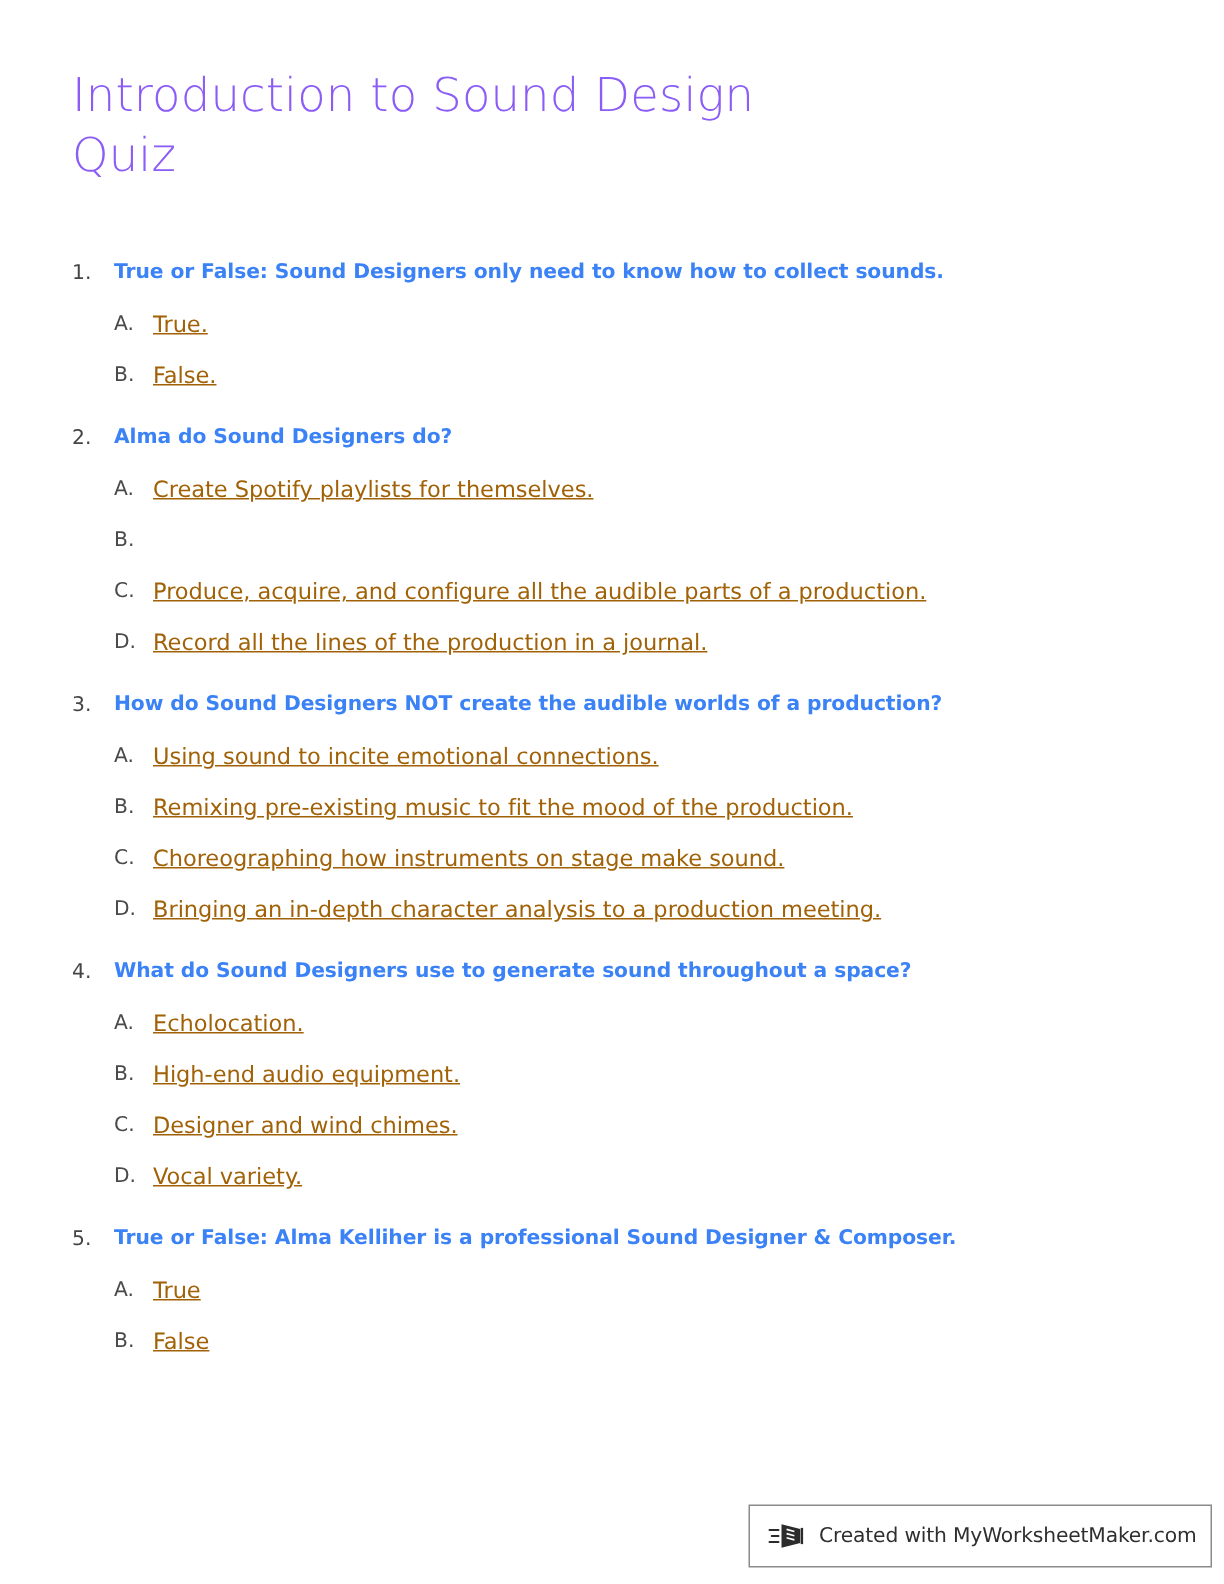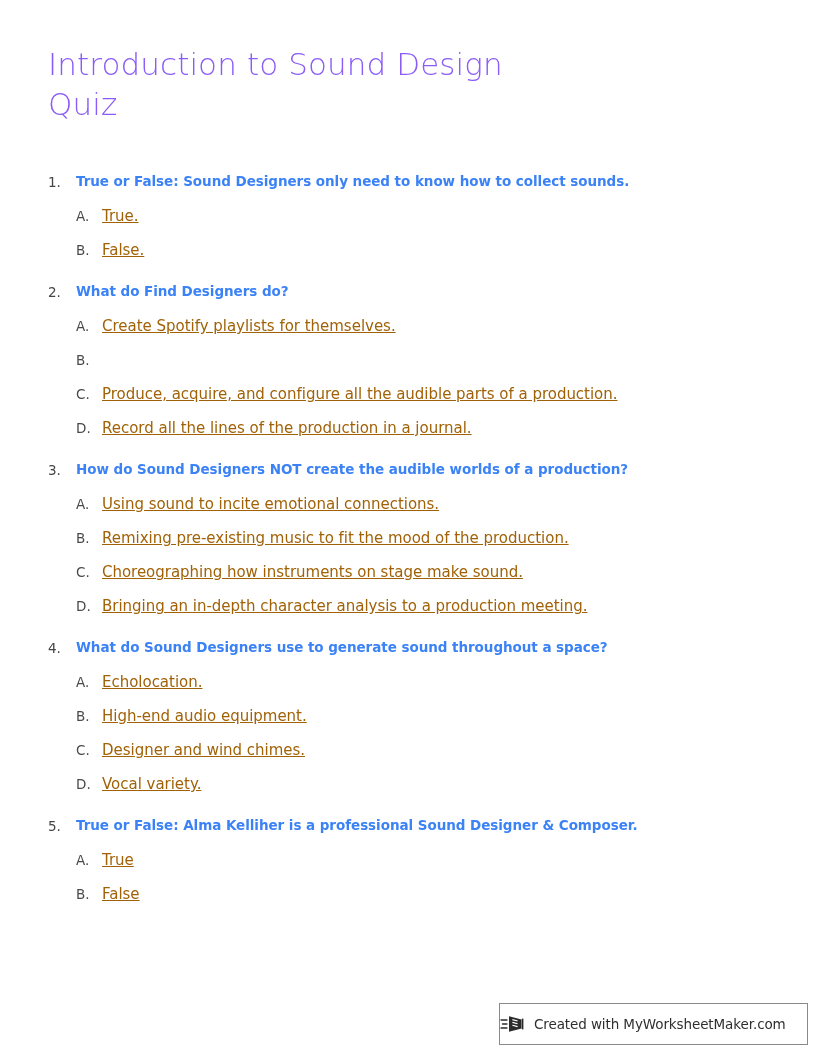--- a/index.html
+++ b/index.html
@@ -92,20 +92,21 @@
     position: absolute;
     left: 499px;
     top: 1003px;
     width: 309px;
     height: 42px;
     box-sizing: border-box;
     border: 1px solid #8a8a8a;
     background: #ffffff;
     display: flex;
     align-items: center;
+    padding-left: 12px;
   }
   .badge-logo {
     width: 26px;
     height: 24px;
     flex: 0 0 26px;
     margin-right: 8px;
     display: flex;
     align-items: center;
   }
   .badge-text {
@@ -136,21 +137,21 @@
           </div>
           <div class="option-row">
             <span class="opt-letter">B.</span>
             <span class="opt-text">False.</span>
           </div>
         </div>
       </div>
       <div class="question-block">
         <div class="question-row">
           <span class="q-number">2.</span>
-          <span class="q-text">What do Find Designers do?</span>
+          <span class="q-text">Alma do Sound Designers do?</span>
         </div>
         <div class="options">
           <div class="option-row">
             <span class="opt-letter">A.</span>
             <span class="opt-text">Create Spotify playlists for themselves.</span>
           </div>
           <div class="option-row">
             <span class="opt-letter">B.</span>
           </div>
           <div class="option-row">

